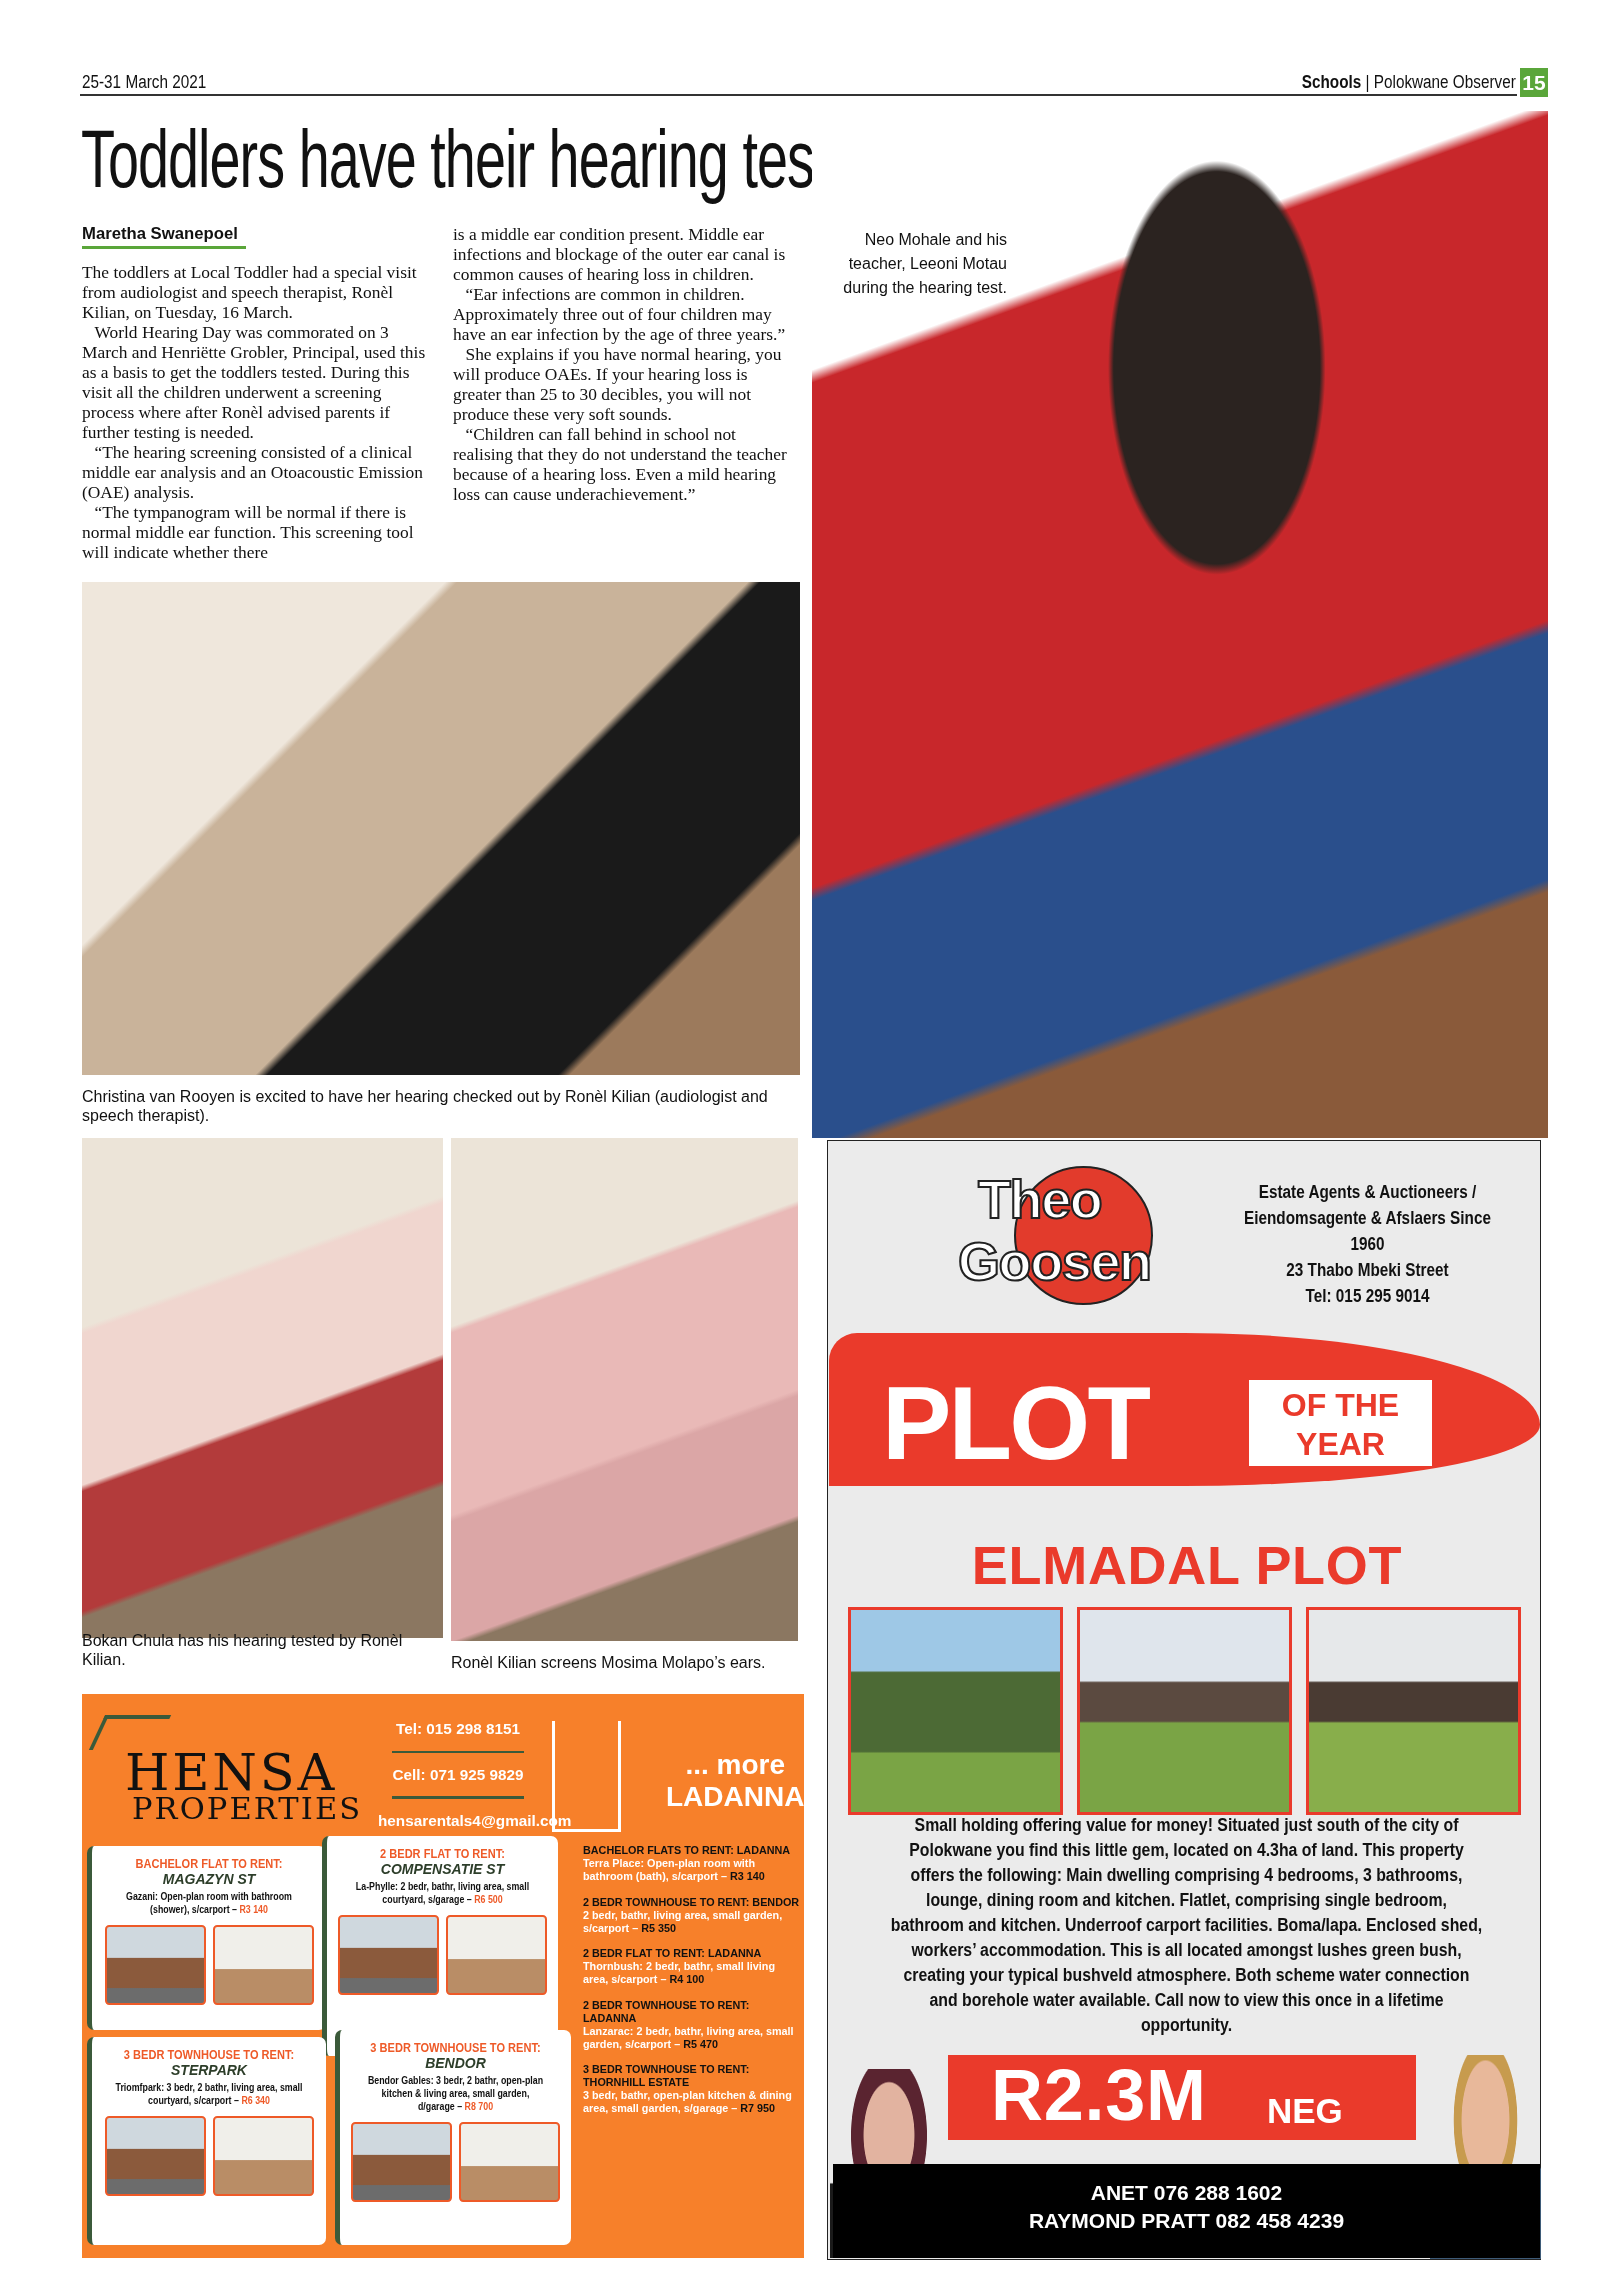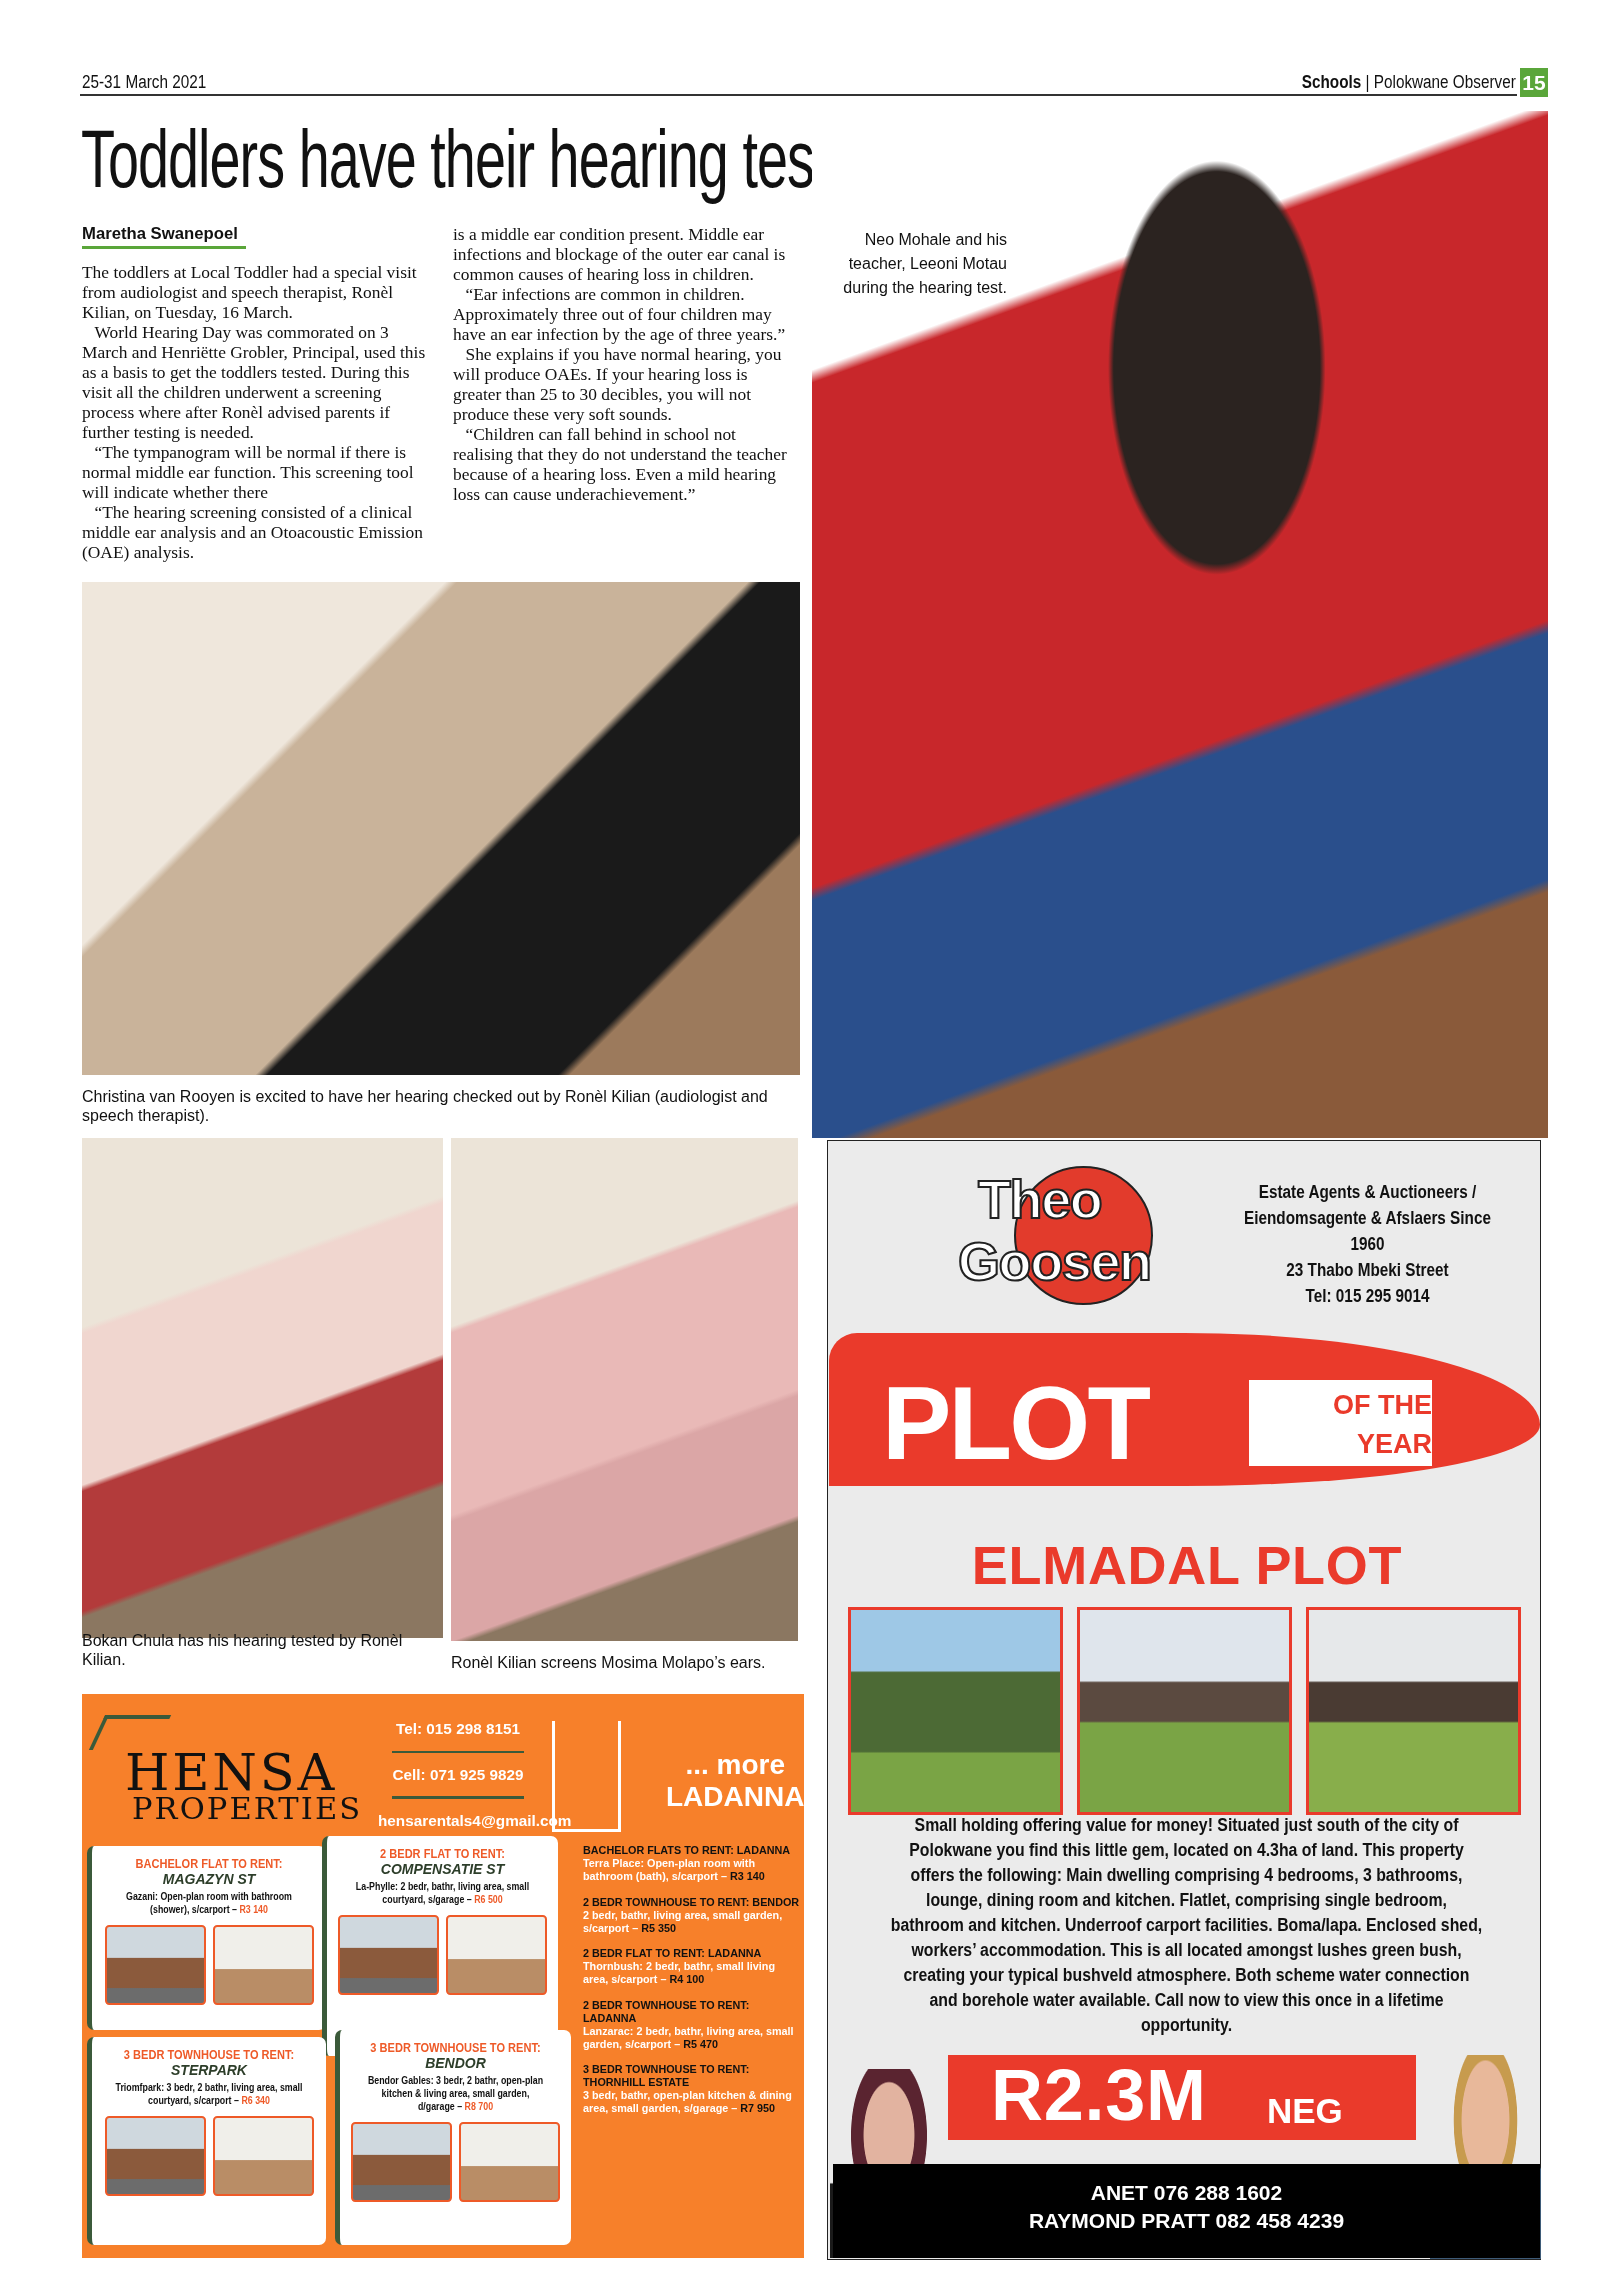--- a/index.html
+++ b/index.html
@@ -41,21 +41,21 @@
   
   .tg-ad { left: 827px; top: 1140px; width: 714px; height: 1120px; border: 1.4px solid #222; background: #ebebeb; }
   .tg-logo { left: 958px; top: 1166px; width: 264px; height: 132px; }
   .tg-logo .egg { position: absolute; left: 56px; top: 0; width: 139px; height: 139px; border-radius: 50%; background: #e23b2c; border: 2.8px solid #222; }
   .tg-logo .w1, .tg-logo .w2 { position: absolute; font-family: "Liberation Sans", sans-serif; font-weight: 900; color: #fff; -webkit-text-stroke: 2.1px #222; font-size: 54px; line-height: 1; letter-spacing: -1.4px; }
   .tg-logo .w1 { left: 20px; top: 5.6px; }
   .tg-logo .w2 { left: 0; top: 68px; }
   .tg-info { left: 1215px; top: 1179px; width: 305px; text-align: center; font-weight: bold; font-size: 18px; line-height: 26px; transform: scaleX(0.85); }
   .tg-banner { left: 829px; top: 1333px; width: 711px; height: 153px; background: #ea3a2b; border-radius: 0 50% 50% 0 / 0 60% 40% 0; border-top-left-radius: 28px; }
   .tg-plot { left: 882px; top: 1371px; font-size: 104px; font-weight: 900; color: #fff; line-height: 1; letter-spacing: -2.8px; font-family: "Liberation Sans", sans-serif; }
-  .tg-oty { left: 1249px; top: 1380px; width: 183px; height: 86px; background: #fff; color: #ea3a2b; font-weight: 900; font-size: 27px; line-height: 39px; text-align: right; padding-top: 5.6px; }
+  .tg-oty { left: 1249px; top: 1380px; width: 183px; height: 86px; background: #fff; color: #ea3a2b; font-weight: 900; font-size: 32px; line-height: 39px; text-align: center; padding-top: 5.6px; }
   .tg-elmadal { left: 833px; top: 1534px; width: 708px; text-align: center; color: #ea3a2b; font-weight: 900; font-size: 54px; letter-spacing: 0.7px; }
   .tg-thumb { height: 208px; border: 3.5px solid #ea3a2b; top: 1607px; }
   .tg-t1 { left: 848px; width: 215px; background: linear-gradient(180deg, #9ec8e6 0 30%, #4c6a35 31% 70%, #7aa445 71%); }
   .tg-t2 { left: 1077px; width: 215px; background: linear-gradient(180deg, #dfe5ec 0 35%, #5b4a40 36% 55%, #7aa445 56%); }
   .tg-t3 { left: 1306px; width: 215px; background: linear-gradient(180deg, #e6e8ea 0 35%, #4a3b33 36% 55%, #88ae4b 56%); }
   .tg-desc { left: 850px; top: 1813px; width: 673px; text-align: center; font-size: 18px; line-height: 25px; font-weight: bold; transform: scaleX(0.88); }
   .tg-price { left: 948px; top: 2055px; width: 468px; height: 85px; background: #ea3a2b; color: #fff; font-weight: 900; }
   .tg-price .big { position: absolute; left: 43px; top: 4.2px; font-size: 72px; line-height: 1; letter-spacing: 0.7px; }
   .tg-price .neg { position: absolute; left: 319px; top: 36px; font-size: 35px; }
   .tg-contact { left: 833px; top: 2164px; width: 707px; height: 94px; background: #000; color: #fff; font-weight: bold; text-align: center; font-size: 21px; line-height: 28px; padding-top: 15.3px; }
@@ -100,22 +100,22 @@
 <div class="abs hdr-rule"></div>
 
 <h1 class="abs headline" style="font-weight:normal">Toddlers have their hearing tested</h1>
 
 <div class="abs byline">Maretha Swanepoel</div>
 <div class="abs byline-rule"></div>
 
 <div class="abs col col1">
   <p>The toddlers at Local Toddler had a special visit from audiologist and speech therapist, Ronèl Kilian, on Tuesday, 16 March.</p>
   <p class="ind">World Hearing Day was commorated on 3 March and Henriëtte Grobler, Principal, used this as a basis to get the toddlers tested. During this visit all the children underwent a screening process where after Ronèl advised parents if further testing is needed.</p>
+  <p class="ind">“The hearing screening consisted of a clinical middle ear analysis and an Otoacoustic Emission (OAE) analysis.</p>
   <p class="ind">“The tympanogram will be normal if there is normal middle ear function. This screening tool will indicate whether there</p>
-  <p class="ind">“The hearing screening consisted of a clinical middle ear analysis and an Otoacoustic Emission (OAE) analysis.</p>
 </div>
 <div class="abs col col2">
   <p>is a middle ear condition present. Middle ear infections and blockage of the outer ear canal is common causes of hearing loss in children.</p>
   <p class="ind">“Ear infections are common in children. Approximately three out of four children may have an ear infection by the age of three years.”</p>
   <p class="ind">She explains if you have normal hearing, you will produce OAEs. If your hearing loss is greater than 25 to 30 decibles, you will not produce these very soft sounds.</p>
   <p class="ind">“Children can fall behind in school not realising that they do not understand the teacher because of a hearing loss. Even a mild hearing loss can cause underachievement.”</p>
 </div>
 
 <div class="abs photo ph-neo"></div>
 <div class="abs cap-neo">Neo Mohale and his teacher, Leeoni Motau during the hearing test.</div>

